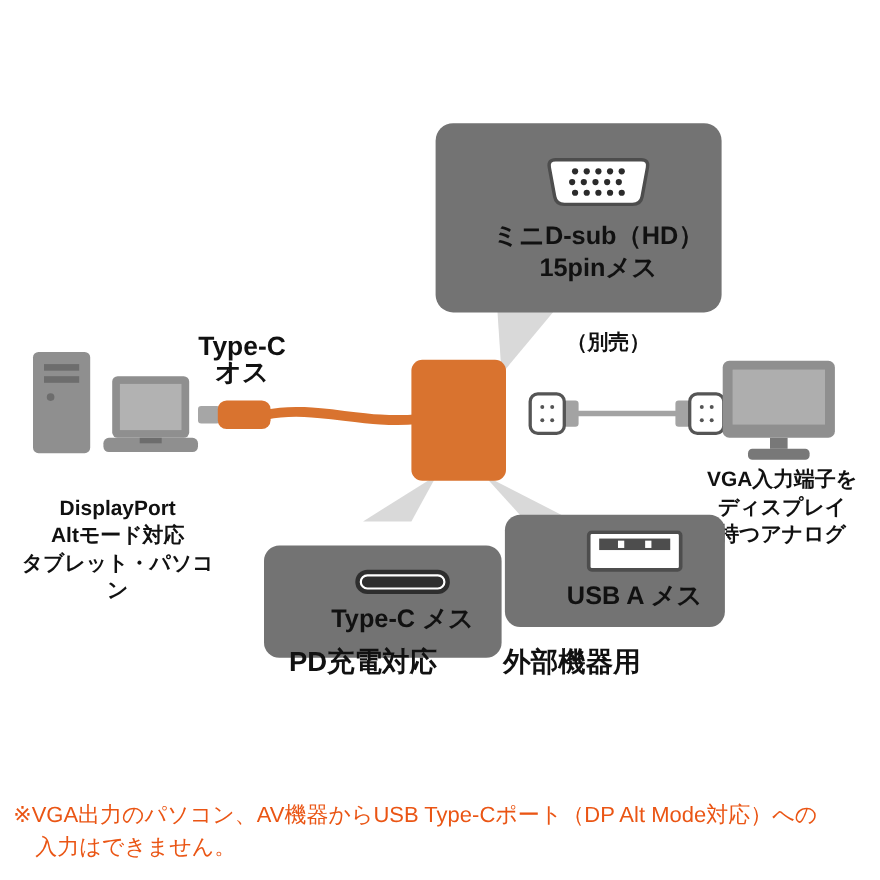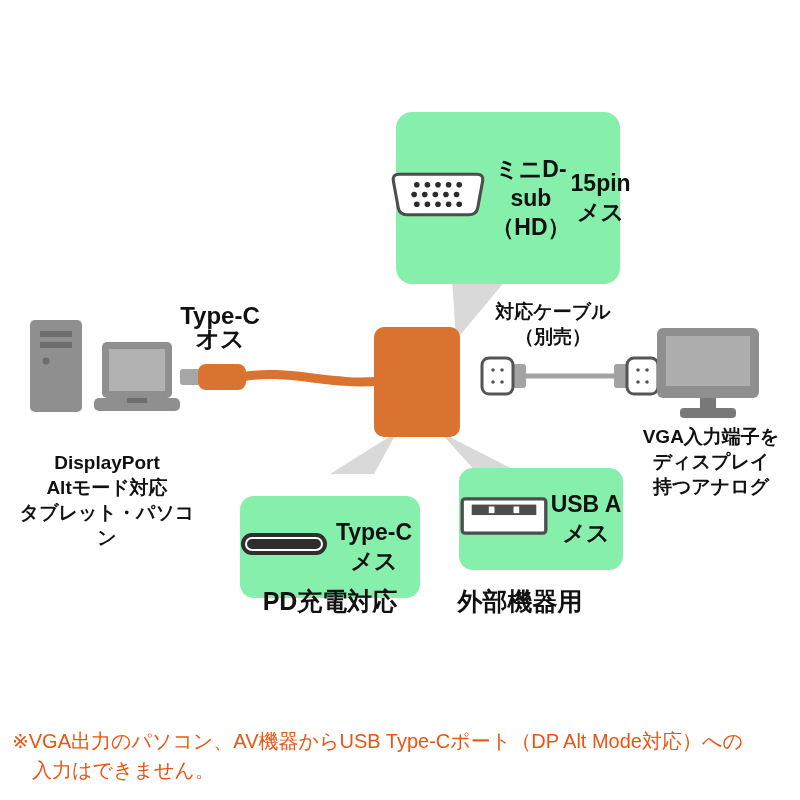--- a/index.html
+++ b/index.html
@@ -4,22 +4,22 @@
 <style>
   html,body{margin:0;padding:0;background:#ffffff;}
   #stage{
     position:relative;width:800px;height:800px;background:#ffffff;overflow:hidden;
     font-family:"Liberation Sans","DejaVu Sans",sans-serif;color:#1a1a1a;
   }
   .abs{position:absolute;}
   svg{display:block;}
   .bg-svg{position:absolute;left:0;top:0;}
   .callout{
-    position:absolute;background:#86efac;border-radius:16px;
-    display:flex;flex-direction:row;align-items:center;justify-content:center;
+    position:absolute;background:#737373;border-radius:16px;
+    display:flex;flex-direction:column;align-items:center;justify-content:center;padding-left:36px;
   }
   .callout .icon{margin-bottom:7px;}
   .box-label{font-size:23px;font-weight:bold;line-height:29px;text-align:center;color:#111;}
   .dev-label{position:absolute;font-size:19px;font-weight:bold;line-height:25px;text-align:center;color:#111;}
   .small-label{position:absolute;font-size:24px;font-weight:bold;line-height:23px;text-align:center;color:#111;}
   .caption{position:absolute;font-size:25px;font-weight:bold;text-align:center;color:#111;}
   .adapter{
     position:absolute;left:374px;top:327px;width:86px;height:110px;
     background:#d9732f;border-radius:10px;
   }
@@ -100,21 +100,20 @@
             <circle cx="72" cy="42" r="3.2"></circle>
             <circle cx="84" cy="42" r="3.2"></circle>
         </g>
       </svg>
     </span>
     <div class="box-label">ミニD-sub（HD）</div>
     <div class="box-label">15pinメス</div>
   </div>
 
   <div class="dev-label" style="left:477px;top:299px;width:152px;">
-    <div>対応ケーブル</div>
     <div>（別売）</div>
   </div>
 
   <div class="abs" style="left:480px;top:352px;">
     <svg width="180" height="48" viewBox="0 0 180 48">
       <line x1="44" y1="24" x2="136" y2="24" stroke="#a3a3a3" stroke-width="5"></line>
       <rect x="32" y="12" width="14" height="24" rx="3" fill="#a3a3a3"></rect>
       <rect x="2" y="6" width="31" height="36" rx="7" fill="#ffffff" stroke="#555555" stroke-width="3"></rect>
       <rect x="134" y="12" width="14" height="24" rx="3" fill="#a3a3a3"></rect>
       <rect x="147" y="6" width="31" height="36" rx="7" fill="#ffffff" stroke="#555555" stroke-width="3"></rect>

